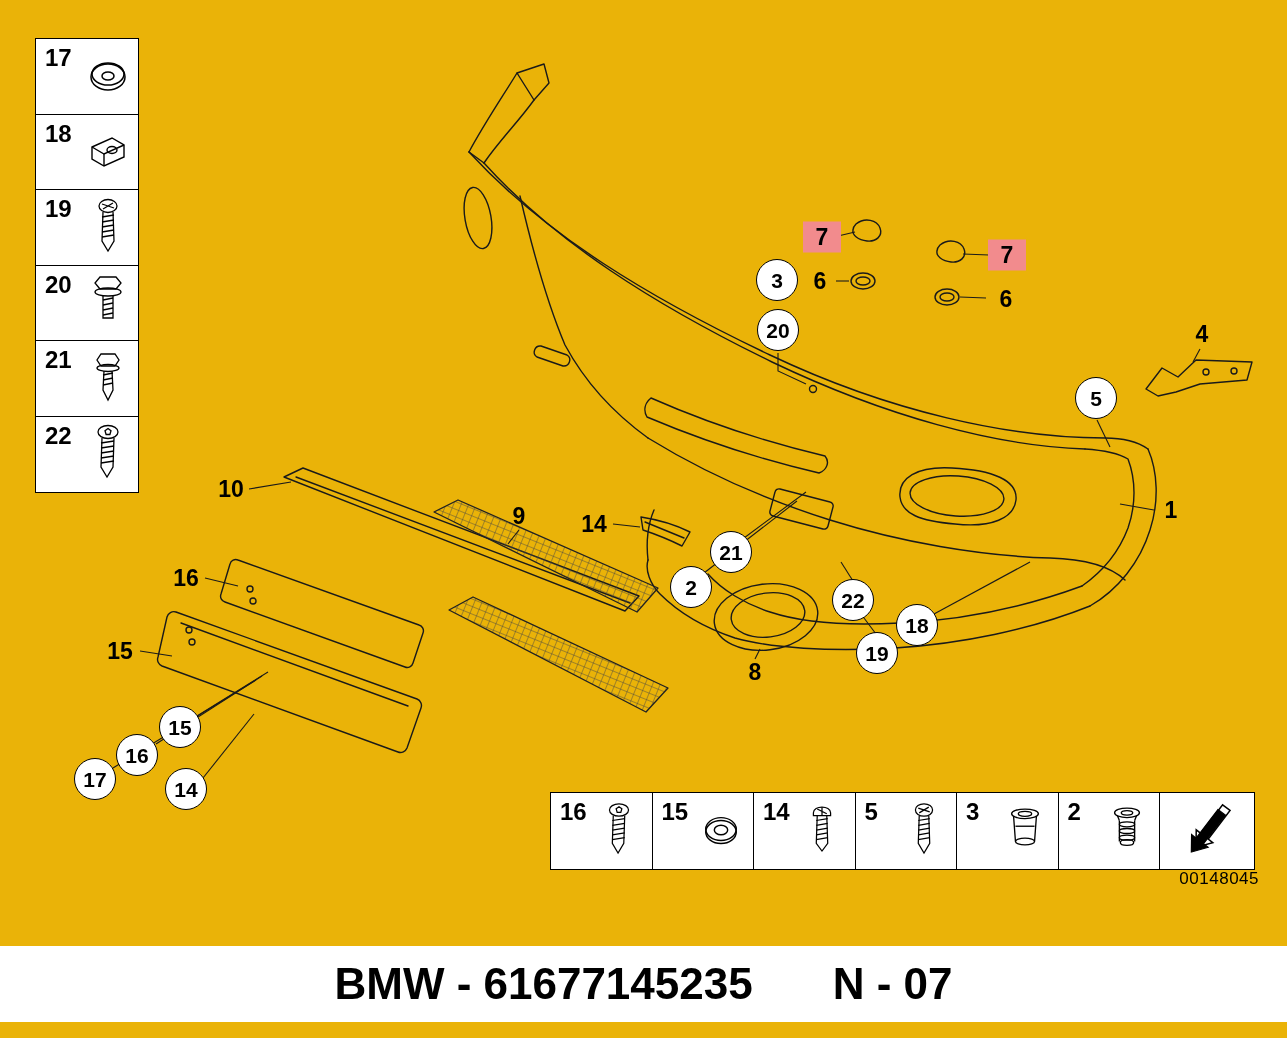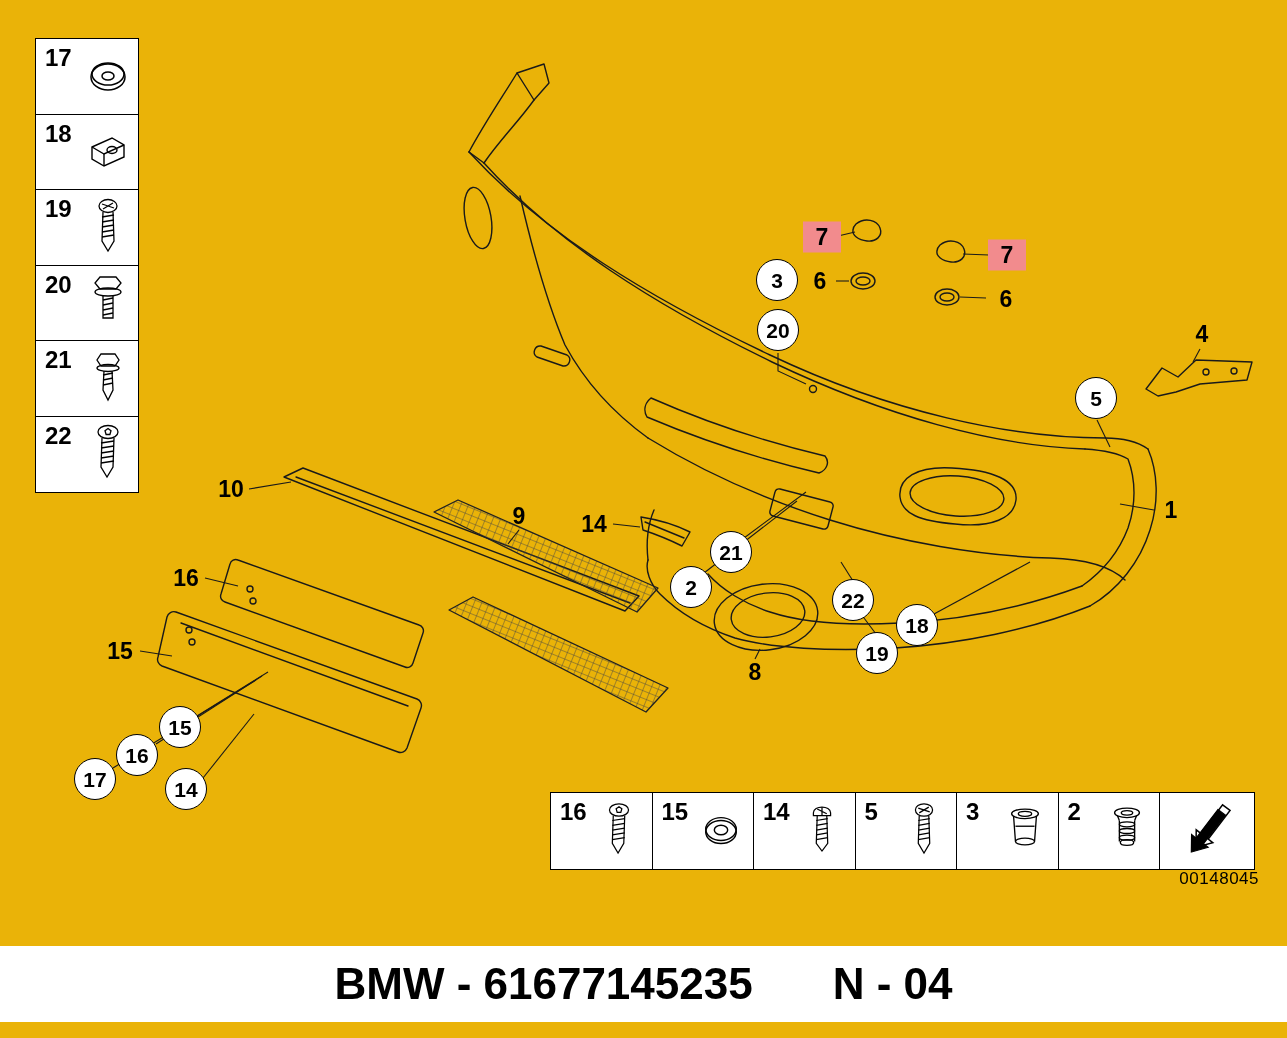--- a/index.html
+++ b/index.html
@@ -335,15 +335,15 @@
         <svg class="part-icon">
           <use href="#sym-direction-arrow"></use>
         </svg>
       </div>
     </div>
 
   <div class="image-number">00148045</div>
 
   <div class="footer">
     <span>BMW - 61677145235</span>
-    <span>N - 04</span>
+    <span>N - 07</span>
   </div>
 </div>
 
 </body></html>

